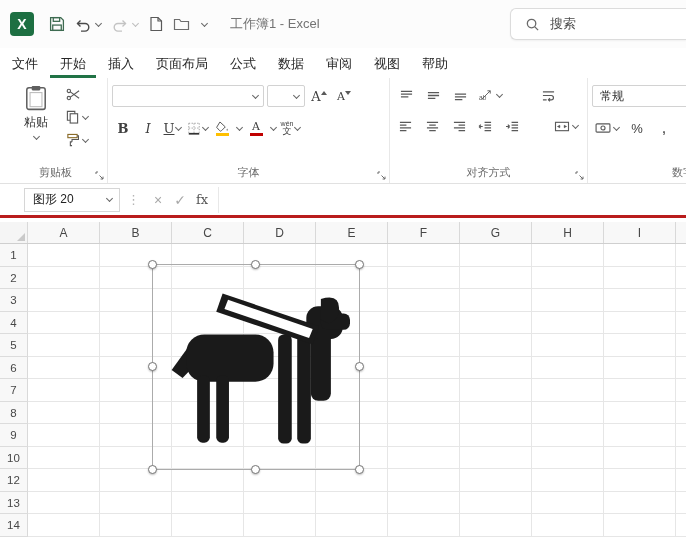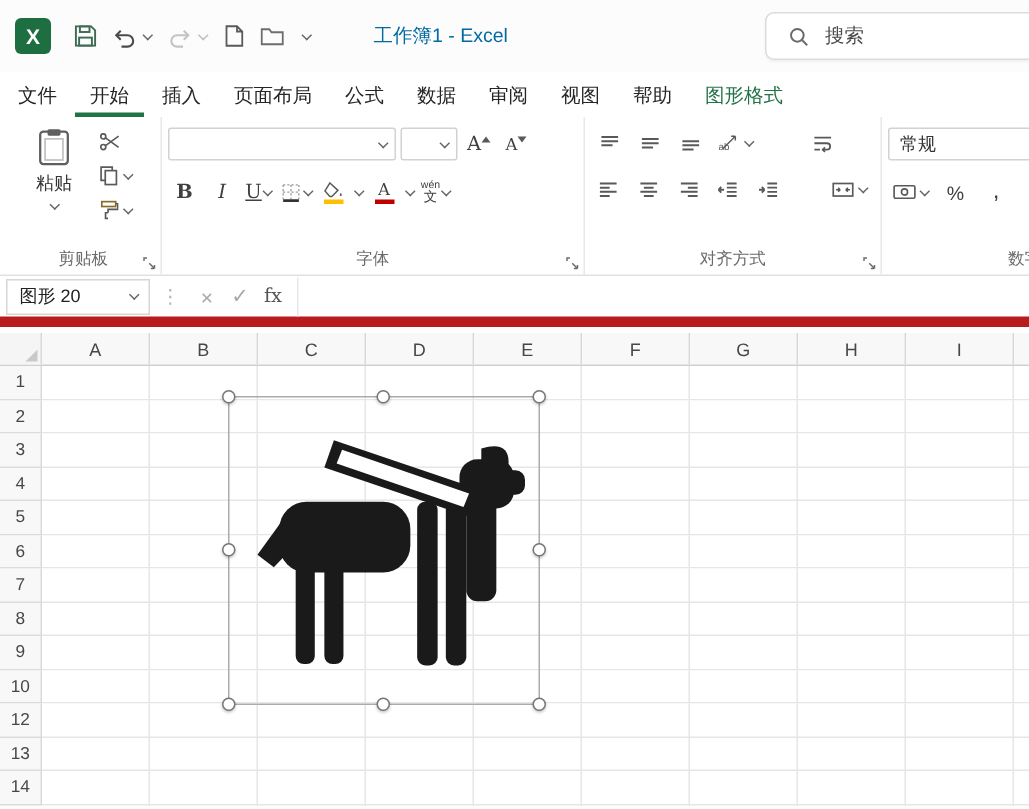--- a/index.html
+++ b/index.html
@@ -5,21 +5,21 @@
 *{box-sizing:border-box;margin:0;padding:0}
 html,body{width:686px;height:539px;overflow:hidden}
 body{font-family:"Liberation Sans","DejaVu Sans",sans-serif;background:#fff;color:#262626}
 button{background:none;border:none;font:inherit;color:inherit;padding:0;cursor:default}
 .app{position:relative;width:686px;height:539px;background:#fff;overflow:hidden}
 
 
 .titlebar{height:48px;display:flex;align-items:center;background:#fcfcfc;position:relative;padding-left:10px}
 .logo{width:24px;height:24px;border-radius:4px;background:#1d6f42;color:#fff;font-weight:bold;display:flex;align-items:center;justify-content:center;font-size:14px;margin-right:10px;flex-shrink:0}
 .tb-btn{display:flex;align-items:center;gap:3px;padding:4px 5px;border-radius:3px;flex-shrink:0}
-.title{font-size:13px;color:#0369a1;margin-left:36px;white-space:nowrap}
+.title{font-size:13px;color:#737373;margin-left:17px;white-space:nowrap}
 .search{position:absolute;right:0;top:8px;width:176px;height:32px;border:1px solid #dcdcdc;border-right:none;border-radius:6px 0 0 6px;background:#fff;display:flex;align-items:center;gap:10px;padding-left:14px;font-size:13px;color:#4a4a4a;box-shadow:0 1px 2px rgba(0,0,0,.05)}
 
 
 .chev{display:inline-block;width:5px;height:5px;border-right:1.2px solid #666;border-bottom:1.2px solid #666;transform:rotate(45deg);margin:0 1px 2px 2px;flex-shrink:0}
 .chev.lt{border-color:#bdbdbd}
 .caret-up{width:0;height:0;border-left:3px solid transparent;border-right:3px solid transparent;border-bottom:4px solid #595959;display:inline-block;margin-bottom:7px}
 .caret-dn{width:0;height:0;border-left:3px solid transparent;border-right:3px solid transparent;border-top:4px solid #595959;display:inline-block;margin-bottom:7px}
 
 
 .tabs{height:30px;display:flex;align-items:stretch;padding-left:2px;background:#fff}
@@ -48,21 +48,21 @@
 .un{text-decoration:underline}
 .colorbtn{display:flex;flex-direction:column;align-items:center;justify-content:center;width:20px;height:20px;gap:1px}
 .cbar{width:13px;height:3px;display:block}
 .phon{display:flex;flex-direction:column;align-items:center;line-height:1;color:#404040}
 .phon .t{font-size:7px}.phon .b{font-size:9px}
 .ibtn{width:24px;height:20px;display:flex;align-items:center;justify-content:center;gap:1px;color:#404040}
 .pct{font-size:13px;color:#404040}
 .comma{font-size:16px;color:#404040;line-height:0.5}
 
 
-.fbar{height:34px;display:flex;align-items:center;padding-left:4px;border-bottom:7px solid #b91c1c;background:#fff}
+.fbar{height:34px;display:flex;align-items:center;padding-left:24px;border-bottom:3px solid #b91c1c;background:#fff}
 .namebox{width:96px;height:24px;border:1px solid #d6d6d6;display:flex;align-items:center;font-size:12px;padding-left:8px;color:#222;flex-shrink:0}
 .namebox .chev{margin-left:auto;margin-right:7px}
 .fsep{color:#b5b5b5;margin:0 7px;font-size:13px}
 .fbtn{width:22px;text-align:center;color:#a8a8a8;font-size:14px;flex-shrink:0}
 .fbtn.fx{font-family:"DejaVu Serif","Liberation Serif",serif;color:#555;font-size:13px}
 .finput{flex:1;height:26px;border-left:1px solid #e8e8e8;margin-left:5px;font-size:12px;padding:5px 6px;color:#222}
 
 
 .gap{height:4px;background:#fff}
 .sheet{position:relative;height:317px;overflow:hidden;background:#fff}
@@ -139,21 +139,20 @@
   <div class="tabs">
     <div class="tab">文件</div>
     <div class="tab active">开始</div>
     <div class="tab">插入</div>
     <div class="tab">页面布局</div>
     <div class="tab">公式</div>
     <div class="tab">数据</div>
     <div class="tab">审阅</div>
     <div class="tab">视图</div>
     <div class="tab">帮助</div>
-    <div class="tab contextual">图形格式</div>
   </div>
 
   <div class="ribbon">
 
     <div class="rgroup" id="g-clip">
       <div class="cb-row">
         <button class="paste-btn">
           <svg width="22" height="26" viewBox="0 0 20 24">
               <rect x="1.5" y="2.5" width="17" height="20" rx="2" fill="#fff" stroke="#5f5f5f" stroke-width="1.4"></rect>
               <rect x="6" y="1" width="8" height="4" rx="1" fill="#5f5f5f"></rect>

